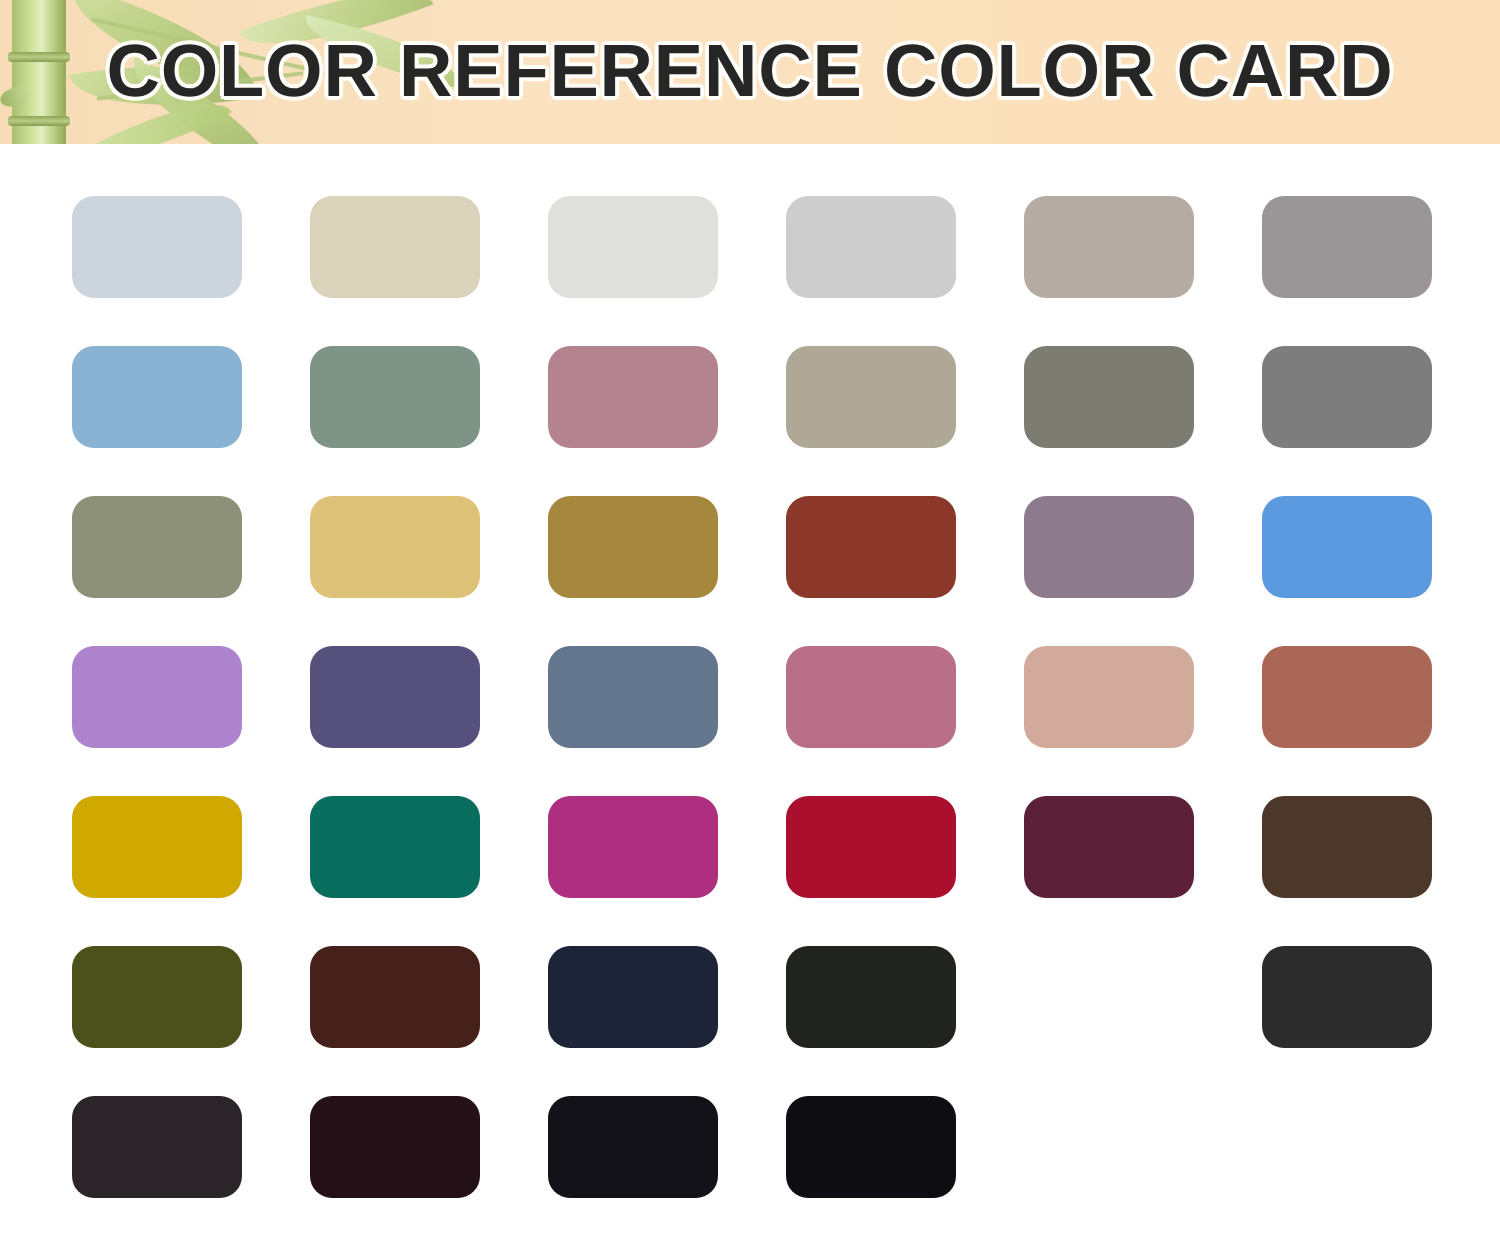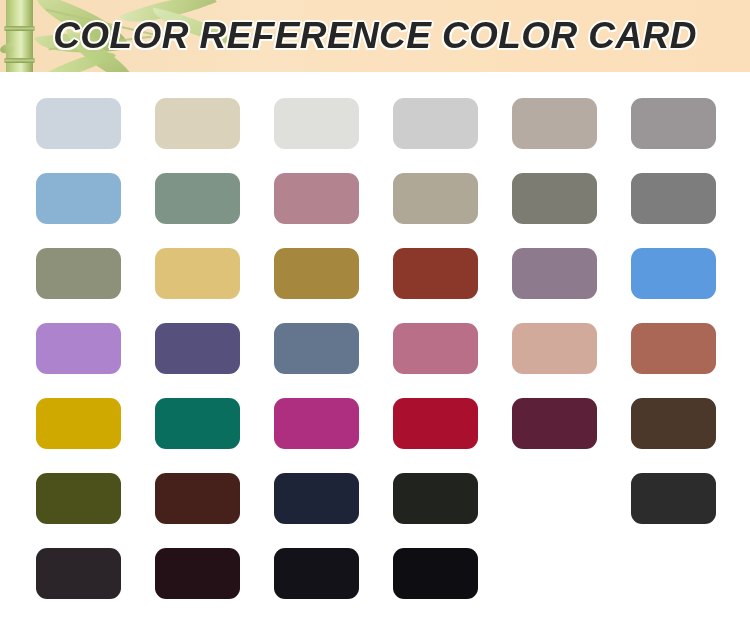--- a/index.html
+++ b/index.html
@@ -110,21 +110,20 @@
     white-space: nowrap;
     text-shadow:
       -1.5px -1.5px 0 #fffdf8,
        1.5px -1.5px 0 #fffdf8,
       -1.5px  1.5px 0 #fffdf8,
        1.5px  1.5px 0 #fffdf8,
        0px   -2px   0 #fffdf8,
        0px    2px   0 #fffdf8,
       -2px    0px   0 #fffdf8,
        2px    0px   0 #fffdf8;
-    font-style: italic;
   }
 
   
   .swatch-grid {
     position: absolute;
     left: 36px;
     top: 98px;
     width: 684px;
   }
   .swatch-row {

